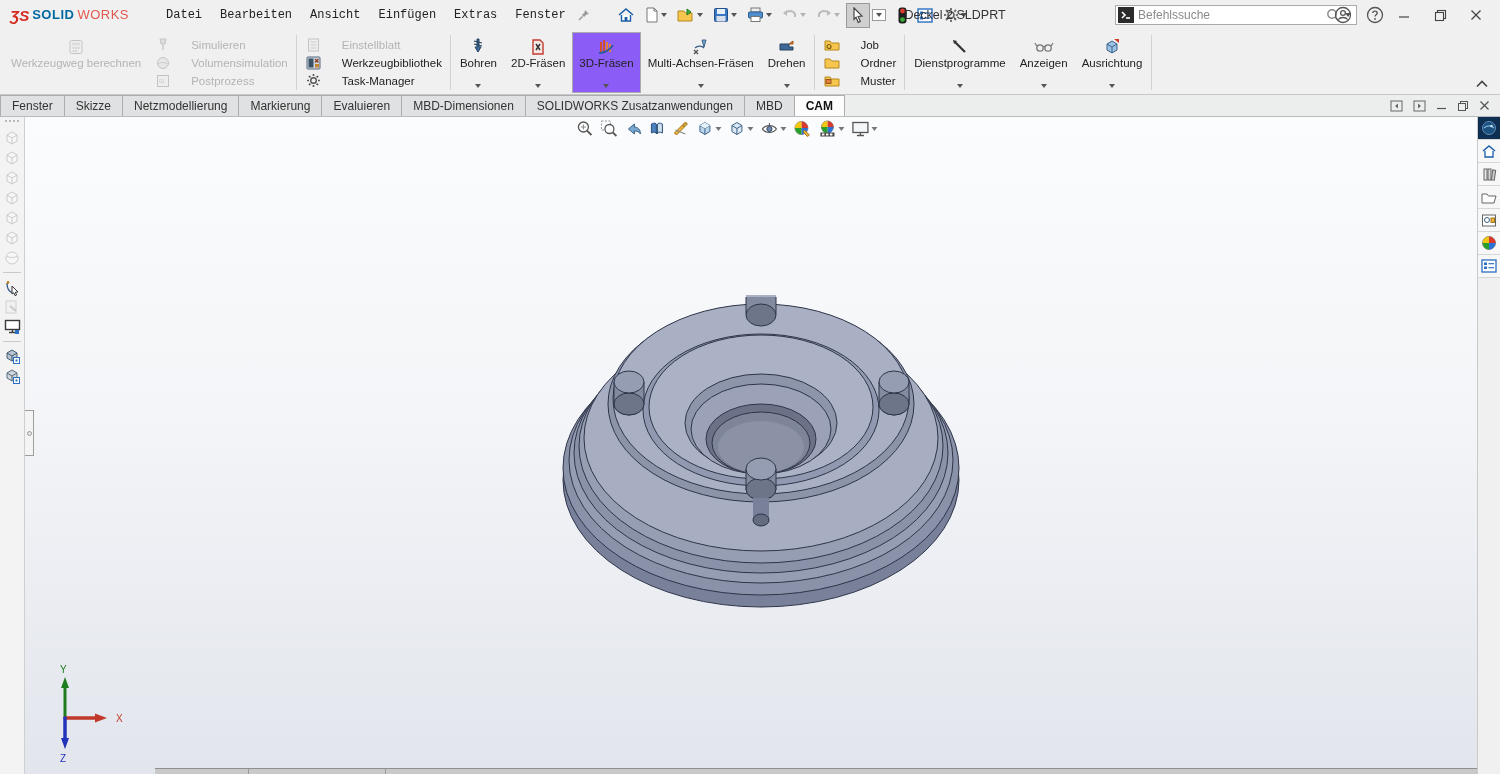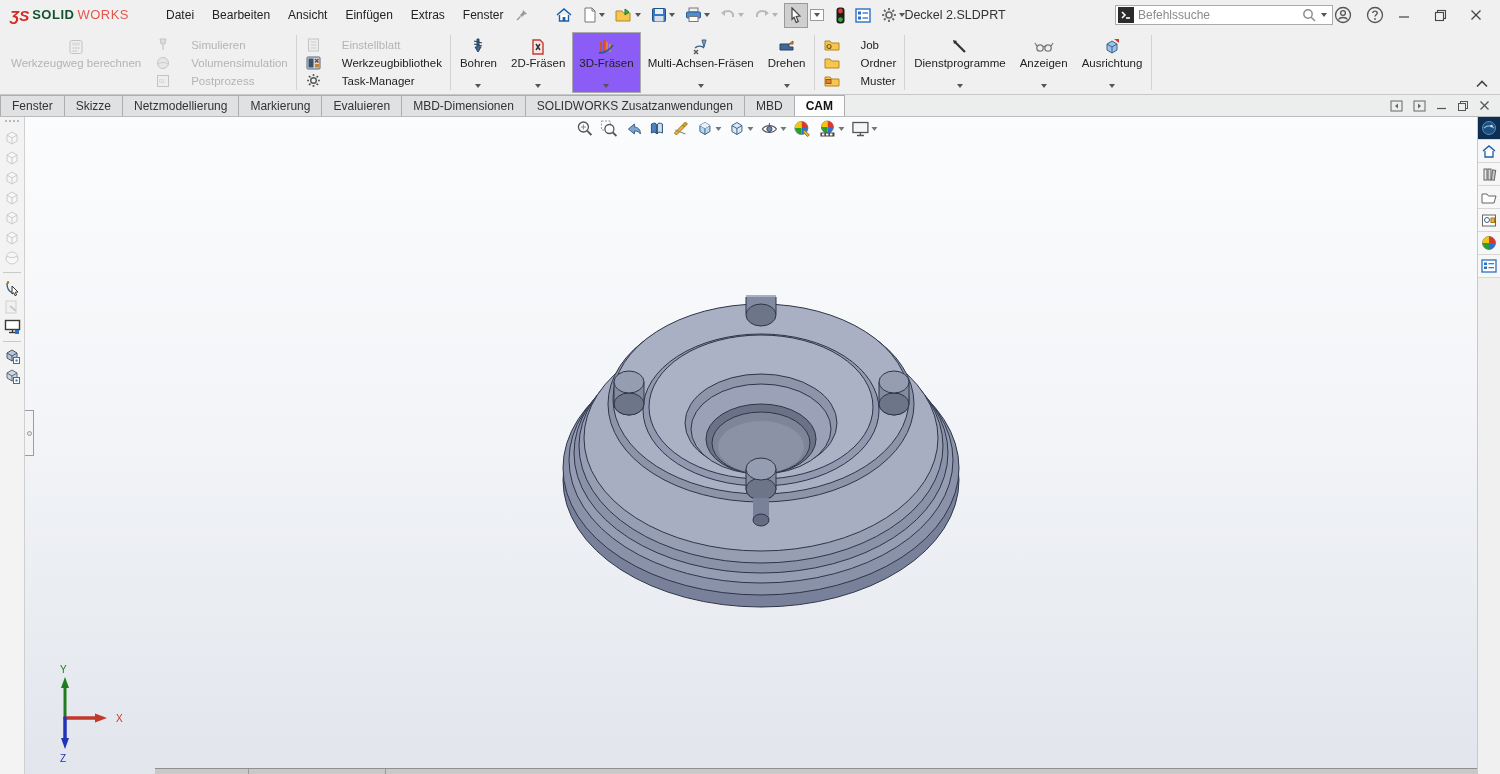--- a/index.html
+++ b/index.html
@@ -9,33 +9,33 @@
   .caret { width:0; height:0; border-left:3.5px solid transparent;
     border-right:3.5px solid transparent; border-top:4px solid #555;
     display:inline-block; }
   .vsep { width:1px; background:#d2d2d3; align-self:stretch; margin:3px 2px; }
 
   
   #titlebar { height:30px; display:flex; align-items:center; position:relative;
     background:#f0f0f1; padding-left:10px; }
   .brand { display:flex; align-items:flex-start; gap:3px; }
   .brand .mark { color:#d42a1f; font-weight:bold; font-style:italic; font-size:15px; }
-  .brand .solid { color:#14532d; font-weight:bold; font-size:13px; letter-spacing:.5px; }
+  .brand .solid { color:#0369a1; font-weight:bold; font-size:13px; letter-spacing:.5px; }
   .brand .works { color:#e2574d; font-size:13px; letter-spacing:.5px; }
   .menubar { display:flex; margin-left:28px; }
-  .menu-item { padding:6px 9px; cursor:default; }
+  .menu-item { padding:6px 9px; cursor:default;font-family:Liberation Mono, monospace; }
   .pin-icon { margin:0 8px 0 2px; }
   .qtb { display:flex; align-items:center; margin-left:14px; gap:2px; }
   .qbtn { display:flex; align-items:center; gap:2px; padding:3px 3px; border:1px solid transparent; }
   .qbtn.disabled { opacity:.38; }
   .qbtn.pressed { background:#cfcfcf; border:1px solid #9a9a9a; }
   .qbtn.pressed-split { background:#fff; border:1px solid #9a9a9a; }
   #doc-title { position:absolute; left:855px; width:200px; text-align:center;
     color:#333; font-size:12.5px; }
-  #search-box { position:absolute; left:1115px; top:5px; width:218px; height:20px;
+  #search-box { position:absolute; left:1115px; top:5px; width:242px; height:20px;
     background:#fff; border:1px solid #ababab; display:flex; align-items:center; }
   #search-box .term { width:16px; height:16px; background:#2b2b2b; margin:0 4px 0 2px;
     display:flex; align-items:center; justify-content:center; }
   #search-box input { border:none; outline:none; flex:1; font-size:12px;
     font-family:"Liberation Sans",sans-serif; color:#333; }
   #search-box input::placeholder { color:#8a8a8a; }
   .tb-right { position:absolute; right:8px; top:0; height:30px; display:flex;
     align-items:center; gap:14px; }
   .winbtn { width:22px; text-align:center; color:#444; }
 

